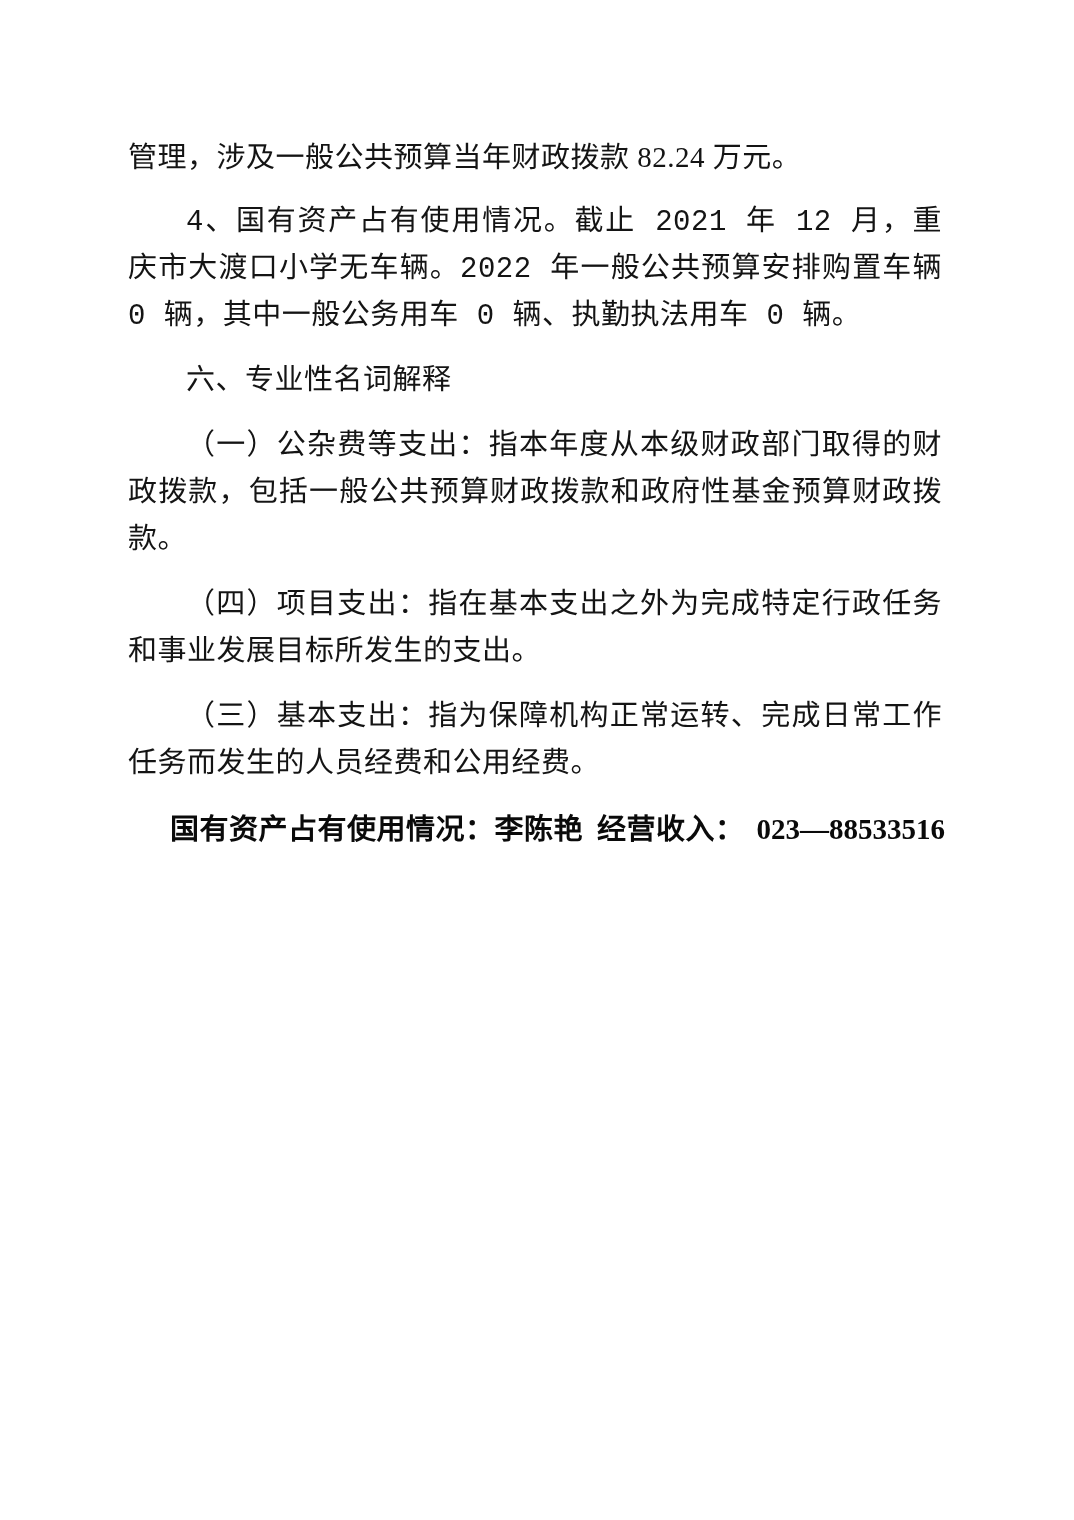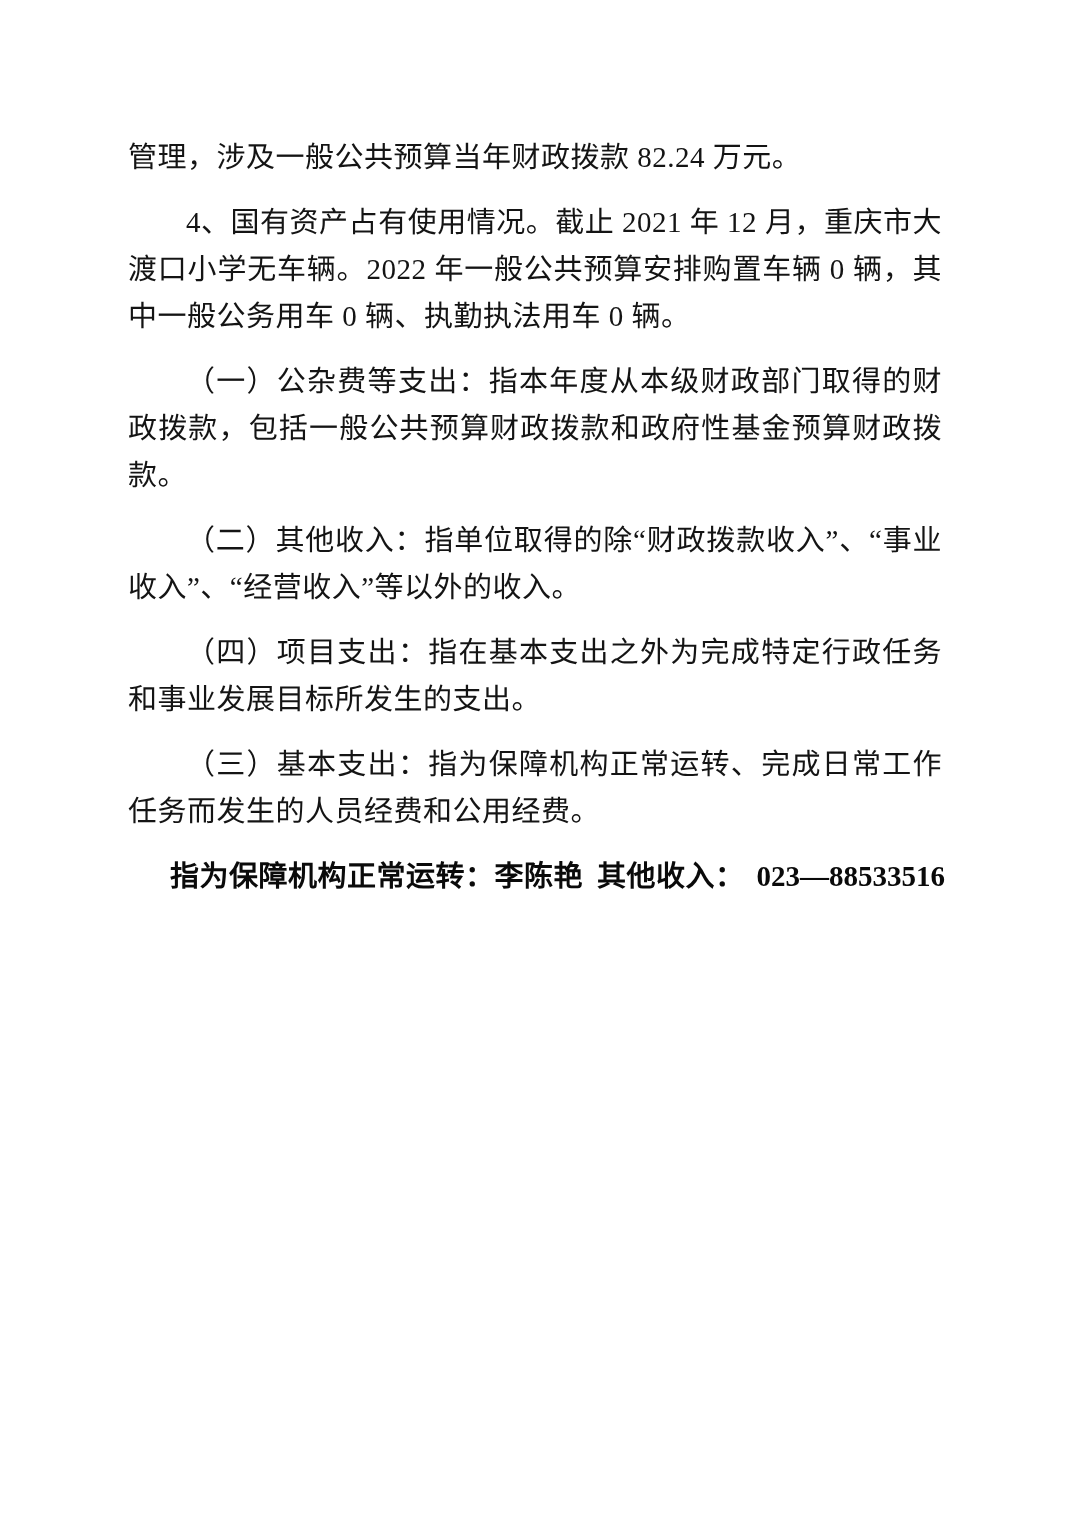--- a/index.html
+++ b/index.html
@@ -21,20 +21,21 @@
     font-family: "Liberation Serif", "DejaVu Serif", serif;
     font-size: 29px;
     line-height: 47px;
     color: #141414;
     text-align: justify;
     text-justify: inter-ideograph;
     letter-spacing: 0.5px;
   }
   .para.indent {
     text-indent: 58px;
+    font-family: Liberation Mono, monospace;
   }
   .para.wide {
     line-height: 54px;
   }
   .contact {
     margin: 0;
     font-family: "Liberation Serif", "DejaVu Serif", serif;
     font-size: 29px;
     line-height: 47px;
     color: #0a0a0a;
@@ -54,27 +55,27 @@
 </style>
 </head>
 <body>
 
 <div class="page">
 
   <p class="para">管理，涉及一般公共预算当年财政拨款 82.24 万元。</p>
 
   <p class="para indent">4、国有资产占有使用情况。截止 2021 年 12 月，重庆市大渡口小学无车辆。2022 年一般公共预算安排购置车辆 0 辆，其中一般公务用车 0 辆、执勤执法用车 0 辆。</p>
 
+  <p class="para indent">六、专业性名词解释</p>
 
   <p class="para indent">（一）公杂费等支出：指本年度从本级财政部门取得的财政拨款，包括一般公共预算财政拨款和政府性基金预算财政拨款。</p>
 
-  <p class="para indent">（二）其他收入：指单位取得的除“财政拨款收入”、“事业收入”、“经营收入”等以外的收入。</p>
 
   <p class="para indent">（四）项目支出：指在基本支出之外为完成特定行政任务和事业发展目标所发生的支出。</p>
 
   <p class="para indent">（三）基本支出：指为保障机构正常运转、完成日常工作任务而发生的人员经费和公用经费。</p>
 
 
   <p class="contact">
-    <span>指为保障机构正常运转：</span><span>李陈艳</span><span class="method">其他收入：</span><span class="phone">023—88533516</span>
+    <span>国有资产占有使用情况：</span><span>李陈艳</span><span class="method">经营收入：</span><span class="phone">023—88533516</span>
   </p>
 
 </div>
 
 </body></html>

